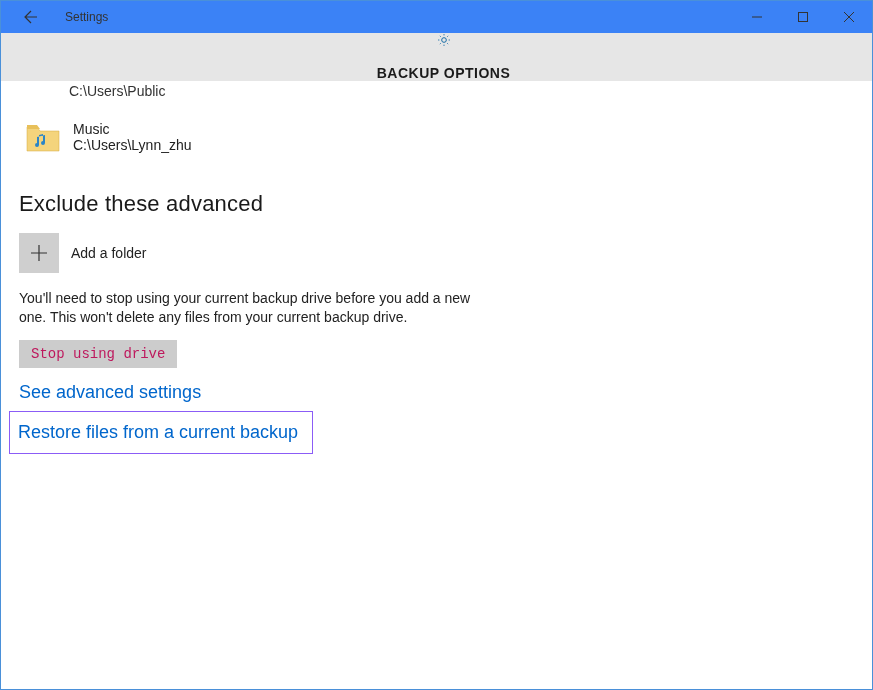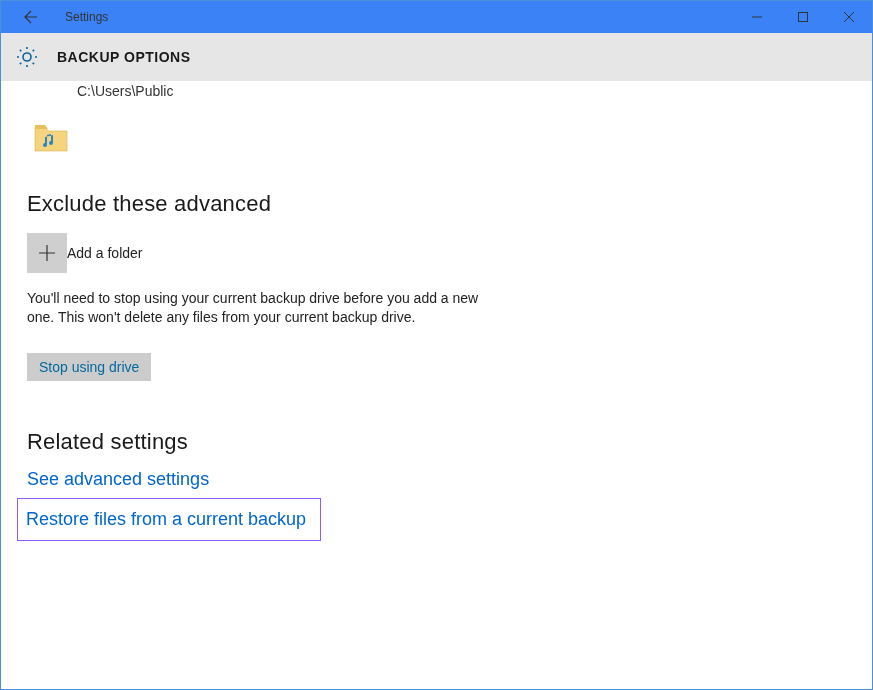--- a/index.html
+++ b/index.html
@@ -52,34 +52,35 @@
       justify-content: center;
       cursor: pointer;
     }
     .header-row {
       height: 48px;
       background: #e6e6e6;
       display: flex;
       align-items: center;
       padding-left: 14px;
       gap: 18px;
+      flex-direction: column;
     }
     .gear-icon {
       width: 24px;
       height: 24px;
       color: #0a64a0;
     }
     .page-heading {
       font-size: 14px;
       font-weight: 600;
       letter-spacing: 0.5px;
       color: #1a1a1a;
     }
     .content {
-      padding: 0 26px;
+      padding: 0 18px;
       overflow: hidden;
     }
     .folder-trunc {
       margin-left: 50px;
       margin-top: 2px;
       font-size: 14px;
       color: #333;
     }
     .folder-row {
       display: flex;
@@ -104,21 +105,21 @@
     .section-h {
       font-size: 22px;
       font-weight: 400;
       color: #1a1a1a;
       margin-top: 38px;
       letter-spacing: 0.2px;
     }
     .add-row {
       display: flex;
       align-items: center;
-      gap: 0;
+      gap: 12px;
       margin-top: 16px;
     }
     .plus-box {
       width: 40px;
       height: 40px;
       background: #cfcfcf;
       display: flex;
       align-items: center;
       justify-content: center;
       cursor: pointer;
@@ -128,28 +129,28 @@
       color: #222;
     }
     .desc {
       font-size: 14px;
       color: #222;
       margin-top: 16px;
       max-width: 470px;
       line-height: 1.35;
     }
     .btn {
-      margin-top: 26px;
+      margin-top: 13px;
       padding: 6px 12px;
       background: #ccc;
       border: none;
       font-size: 14px;
-      color: #0369a1;
-      cursor: pointer;
-      font-family: Liberation Sans, sans-serif;
+      color: #be185d;
+      cursor: pointer;
+      font-family: Liberation Mono, monospace;
     }
     .link {
       display: block;
       font-size: 18px;
       color: #0066cc;
       text-decoration: none;
       margin-top: 20px;
       cursor: pointer;
     }
     .link.first {
@@ -208,34 +209,37 @@
   <div class="folder-trunc">C:\Users\Public</div>
 
   <div class="folder-row">
     <div class="folder-icon">
       <svg width="36" height="32" viewBox="0 0 36 32">
         <path d="M2 6 L12 6 L15 10 L34 10 L34 30 L2 30 Z" fill="#f4d47c" stroke="#d4a83c" stroke-width="0.5"></path>
         <path d="M2 4 L12 4 L15 8 L2 8 Z" fill="#e8c05a"></path>
         <path d="M14 14 L14 24 Q14 26 12 26 Q10 26 10 24 Q10 22 12 22 L12 16 L20 14 L20 22 Q20 24 18 24 Q16 24 16 22 Q16 20 18 20 L18 13 Z" fill="#2a85c7"></path>
       </svg>
     </div>
+    <div class="folder-text">
+      <div class="name">Music</div>
+      <div class="path">C:\Users\Lynn_zhu</div>
+    </div>
   </div>
 
   <h2 class="section-h">Exclude these advanced</h2>
   <div class="add-row">
     <div class="plus-box">
       <svg width="18" height="18" viewBox="0 0 18 18">
           <path d="M9 1 L9 17 M1 9 L17 9" stroke="#333" stroke-width="1.2"></path>
         </svg>
     </div>
     <div class="add-label">Add a folder</div>
   </div>
 
   <p class="desc">You'll need to stop using your current backup drive before you add a new one. This won't delete any files from your current backup drive.</p>
   <button class="btn">Stop using drive</button>
 
-  <h2 class="section-h" style="margin-top:48px">Related settings</h2>
   <a class="link first">See advanced settings</a>
   <div class="highlight-box">
     <a class="link">Restore files from a current backup</a>
   </div>
 
 </div>
 
 </body></html>

